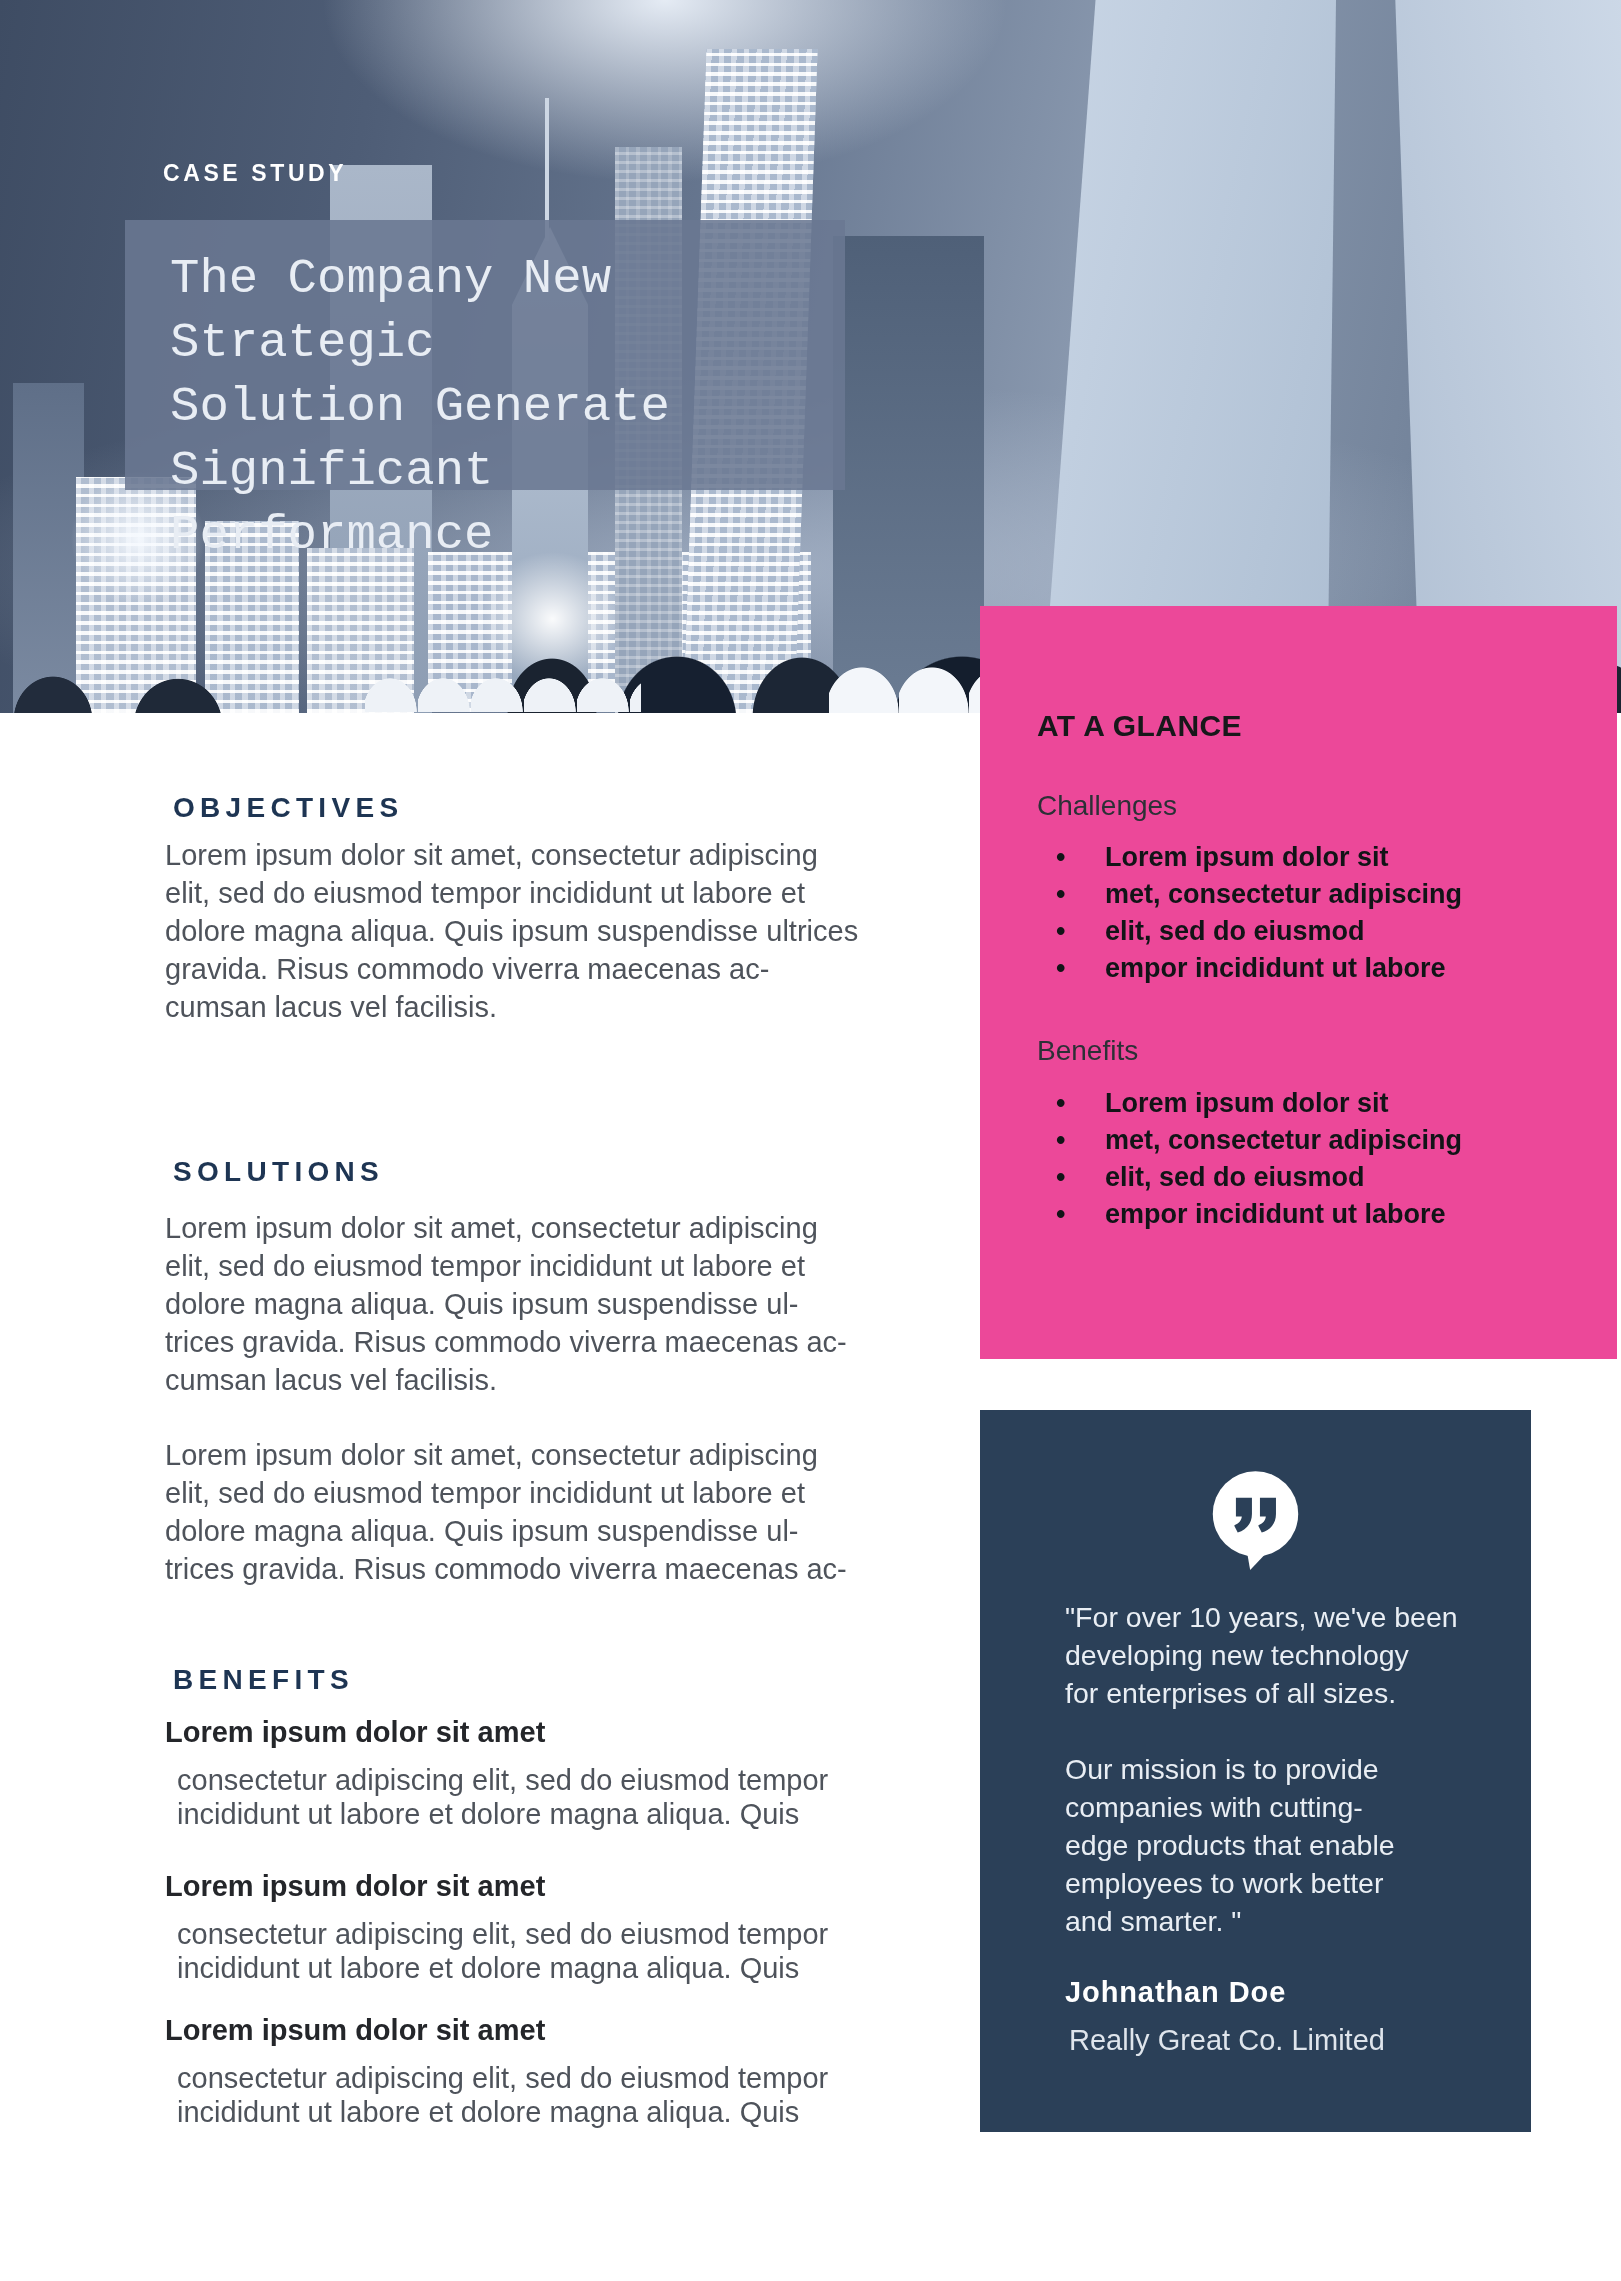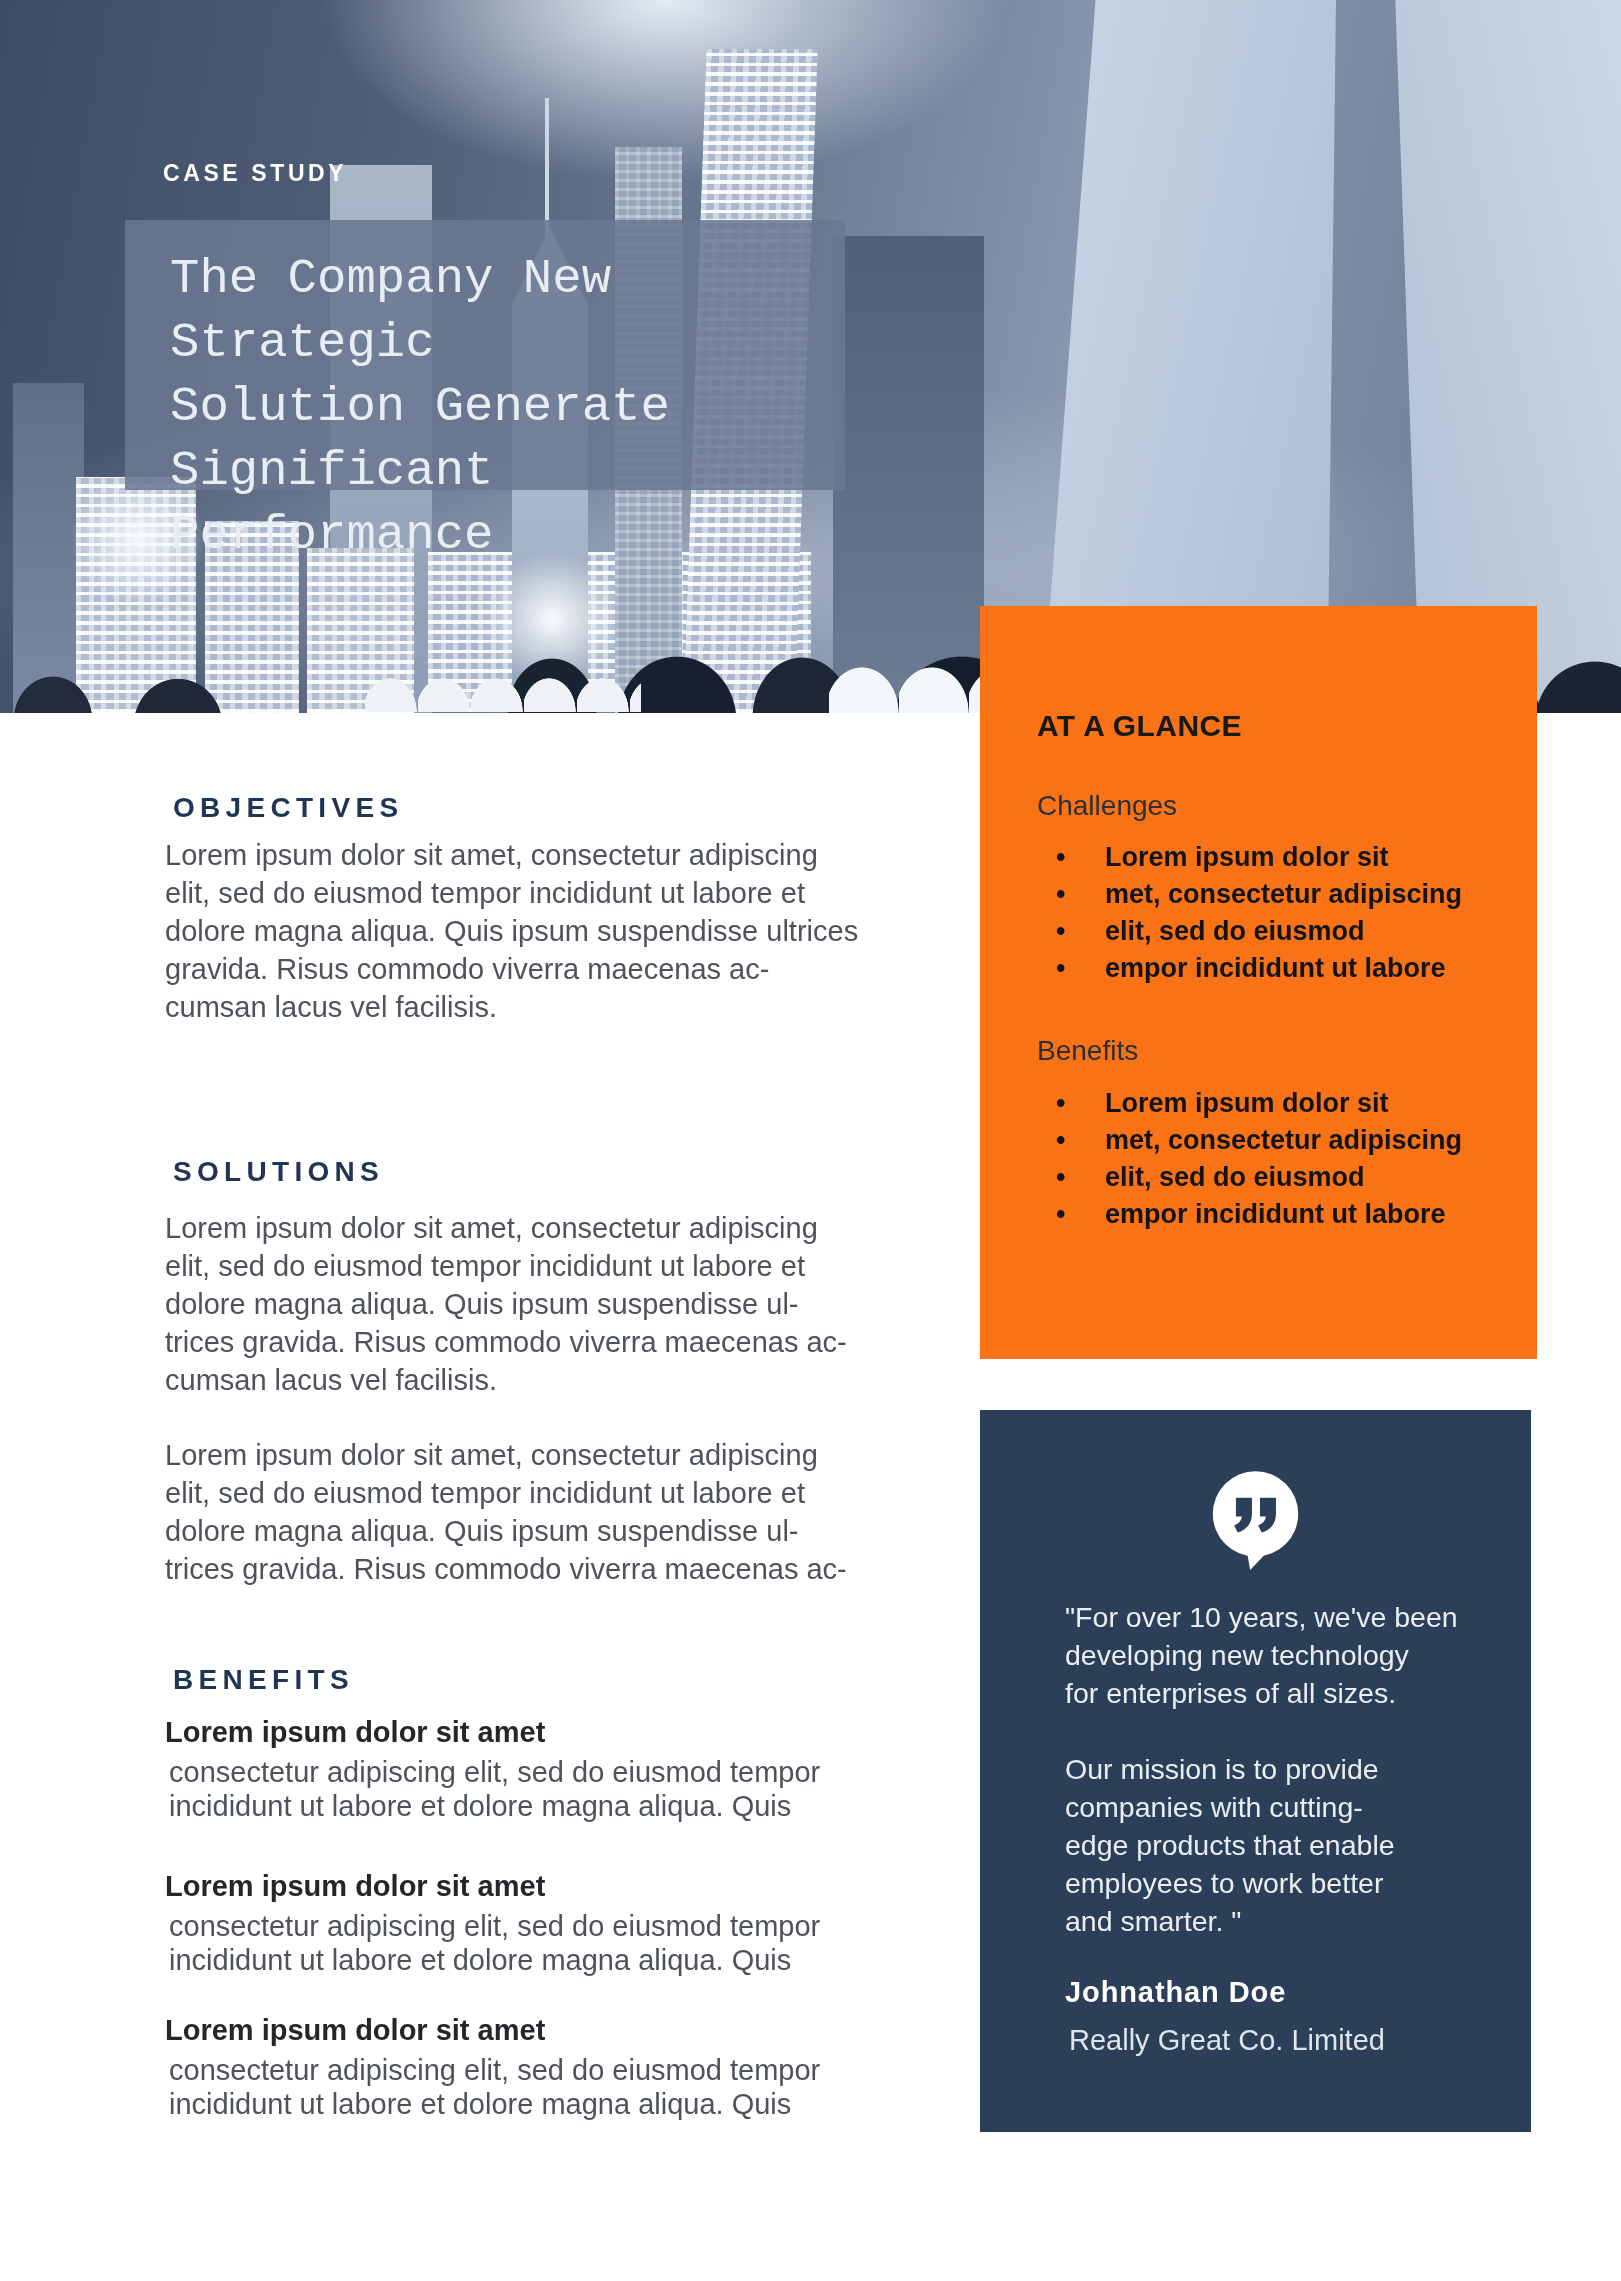--- a/index.html
+++ b/index.html
@@ -71,24 +71,24 @@
   .sec-h{position:absolute;left:165px;margin:8px;font-size:28px;font-weight:bold;
       letter-spacing:5.3px;color:#1e3553;line-height:32px;}
   .body-p{position:absolute;left:165px;width:802px;margin:0;font-size:29px;line-height:38px;
       color:#4e535b;white-space:pre-line;}
   .h-objectives{top:784px;} .p-objectives{top:836px;}
   .h-solutions{top:1148px;} .p-solutions1{top:1209px;} .p-solutions2{top:1436px;}
   .h-benefits{top:1656px;}
   .ben-item{position:absolute;left:165px;width:802px;}
   .ben-1{top:1714px;} .ben-2{top:1868px;} .ben-3{top:2012px;}
   .ben-title{margin:0;font-size:29px;font-weight:bold;line-height:37px;color:#24262a;}
-  .ben-body{margin:4px;font-size:29px;line-height:34px;color:#4e535b;white-space:pre-line;}
-
-  
-  .glance{position:absolute;left:980px;top:606px;width:557px;height:753px;background:#f97316;z-index:7;}
+  .ben-body{margin:12px;font-size:29px;line-height:34px;color:#4e535b;white-space:pre-line;}
+
+  
+  .glance{position:absolute;left:980px;top:606px;width:637px;height:753px;background:#ec4899;z-index:7;}
   .glance-h{position:absolute;left:57px;top:103px;margin:0;font-size:30px;font-weight:bold;
       letter-spacing:0.4px;color:#17181a;}
   .glance-sub{position:absolute;left:57px;margin:0;font-size:28px;font-weight:400;color:#2c3036;}
   .g-sub-0{top:184px;} .g-sub-1{top:429px;}
   .glance-ul{position:absolute;left:76px;margin:0;padding:0;list-style:none;}
   .g-ul-0{top:233px;} .g-ul-1{top:479px;}
   .glance-ul li{position:relative;padding-left:49px;font-size:27px;font-weight:bold;
       line-height:37px;color:#121417;}
   .glance-ul li::before{content:"•";position:absolute;left:0;top:0;font-weight:bold;}
 

